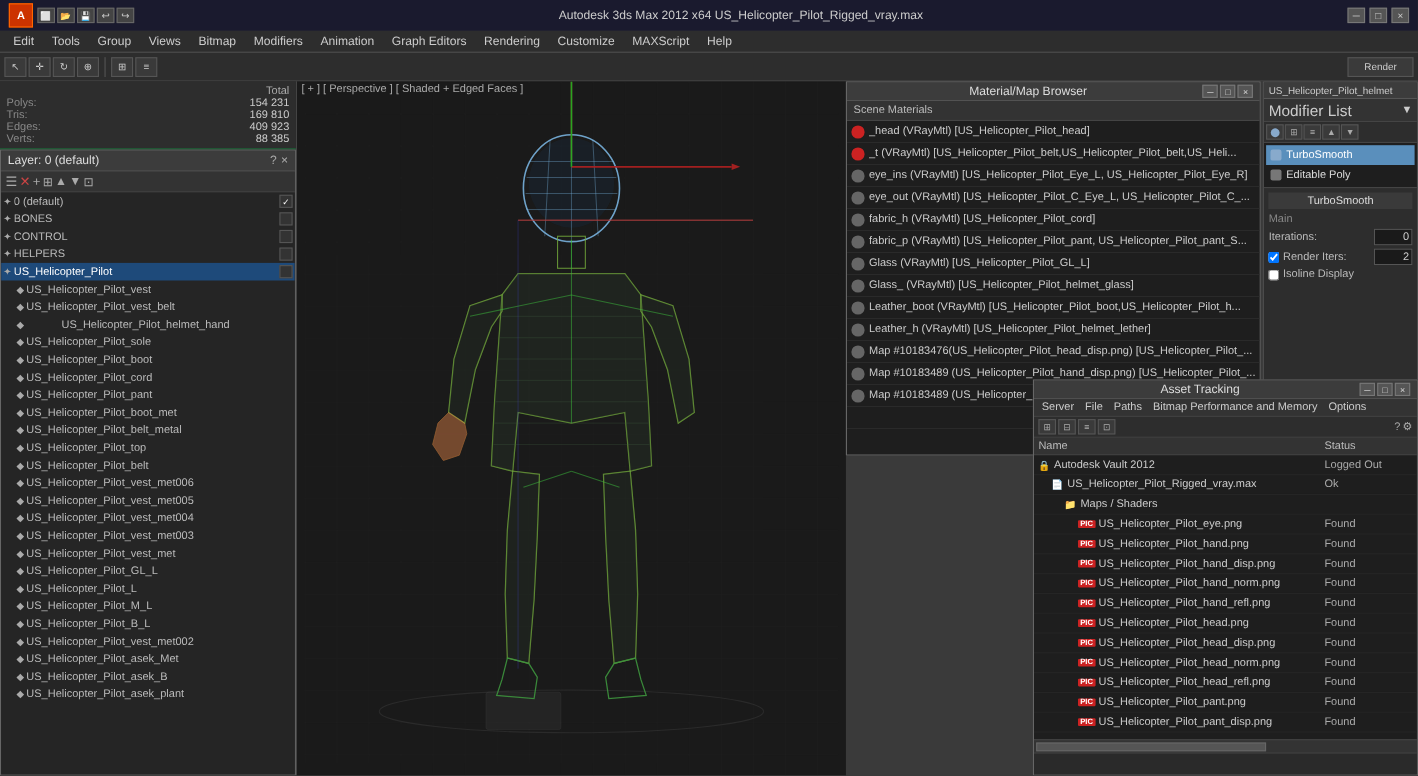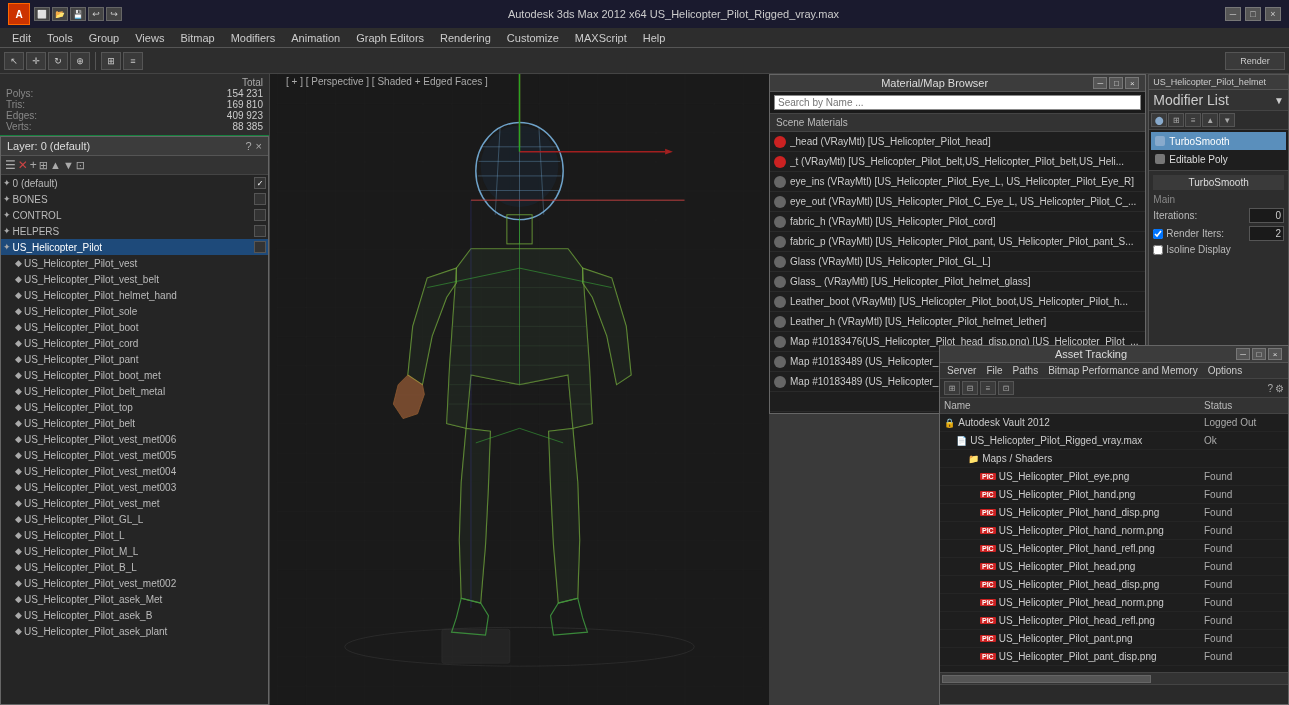--- a/index.html
+++ b/index.html
@@ -28,21 +28,21 @@
     #layer-header { background: #3c3c3c; padding: 3px 6px; display: flex; align-items: center; justify-content: space-between; border-bottom: 1px solid #555; }
     #layer-toolbar { background: #333; padding: 2px 4px; display: flex; align-items: center; gap: 2px; border-bottom: 1px solid #444; }
     #layer-list { flex: 1; overflow-y: auto; background: #252525; }
     .layer-item { display: flex; align-items: center; height: 16px; padding: 0 2px; cursor: pointer; color: #bbb; font-size: 10px; }
     .layer-item.selected { background: #1e4a7a; color: #fff; }
     .stats-row { display: flex; justify-content: space-between; font-size: 10px; color: #aaa; }
     .stats-label { color: #888; }
 
     
     #viewport { flex: 1; background: #1a1a1a; position: relative; overflow: hidden; }
-    #viewport-label { position: absolute; top: 2px; left: 16px; color: #aaa; font-size: 10px; z-index: 10; }
+    #viewport-label { position: absolute; top: 2px; left: 4px; color: #aaa; font-size: 10px; z-index: 10; }
     #mat-header { background: #3c3c3c; padding: 2px 6px; display: flex; align-items: center; justify-content: space-between; border-bottom: 1px solid #555; }
     #mat-search { padding: 3px 4px; background: #1a1a1a; border-bottom: 1px solid #444; }
     #mat-search input { width: 100%; background: #fff; border: 1px solid #888; padding: 1px 3px; font-size: 10px; color: #000; }
     #mat-list-header { padding: 3px 6px; background: #333; border-bottom: 1px solid #444; font-size: 10px; color: #bbb; }
     #mat-list { flex: 1; overflow-y: auto; background: #1e1e1e; }
     .mat-item { display: flex; align-items: center; height: 20px; padding: 0 4px; border-bottom: 1px solid #2a2a2a; font-size: 10px; color: #ccc; cursor: pointer; }
     .mat-dot { width: 12px; height: 12px; border-radius: 50%; margin-right: 4px; flex-shrink: 0; }
     .mat-dot.red { background: #cc2222; }
     .mat-dot.gray { background: #666; }
     .mat-text { overflow: hidden; text-overflow: ellipsis; white-space: nowrap; }
@@ -219,21 +219,21 @@
   </div>
           <div class="layer-item">
     <span style="display:inline-block;width:12px;flex-shrink:0;"></span>
     <span style="font-size:9px;margin-right:2px;color:#aaa;">◆</span>
     <span style="flex:1;overflow:hidden;text-overflow:ellipsis;white-space:nowrap;">US_Helicopter_Pilot_vest_belt</span>
 
   </div>
           <div class="layer-item">
     <span style="display:inline-block;width:12px;flex-shrink:0;"></span>
     <span style="font-size:9px;margin-right:2px;color:#aaa;">◆</span>
-    <span style="flex:1;overflow:hidden;text-overflow:ellipsis;white-space:nowrap;">US_Helicopter_Pilot_helmet_hand</span>
+    <span style="flex:1;overflow:hidden;text-overflow:ellipsis;white-space:nowrap;margin-left:32px;">US_Helicopter_Pilot_helmet_hand</span>
 
   </div>
           <div class="layer-item">
     <span style="display:inline-block;width:12px;flex-shrink:0;"></span>
     <span style="font-size:9px;margin-right:2px;color:#aaa;">◆</span>
     <span style="flex:1;overflow:hidden;text-overflow:ellipsis;white-space:nowrap;">US_Helicopter_Pilot_sole</span>
 
   </div>
           <div class="layer-item">
     <span style="display:inline-block;width:12px;flex-shrink:0;"></span>
@@ -440,23 +440,20 @@
     <div style="display:flex;height:340px;">
 
       <div id="mat-section">
         <div id="mat-header">
           <span style="font-size:11px;color:#ddd;flex:1;text-align:center;">Material/Map Browser</span>
           <div style="display:flex;gap:2px;">
             <span style="width:14px;height:12px;background:#555;border:1px solid #777;display:inline-flex;align-items:center;justify-content:center;font-size:8px;cursor:pointer;">─</span>
             <span style="width:14px;height:12px;background:#555;border:1px solid #777;display:inline-flex;align-items:center;justify-content:center;font-size:8px;cursor:pointer;">□</span>
             <span style="width:14px;height:12px;background:#555;border:1px solid #777;display:inline-flex;align-items:center;justify-content:center;font-size:8px;cursor:pointer;">×</span>
           </div>
-        </div>
-        <div id="mat-search">
-          <input type="text" style="width: 100%; background: rgb(255, 255, 255); border: 1px solid rgb(136, 136, 136); padding: 1px 3px; font-size: 10px; color: rgb(0, 0, 0);" placeholder="Search by Name ...">
         </div>
         <div id="mat-list-header">
           <span>Scene Materials</span>
         </div>
         <div id="mat-list">
 
         <div class="mat-item">
     <span class="mat-dot red"></span>
     <span class="mat-text">_head (VRayMtl) [US_Helicopter_Pilot_head]</span>
   </div>

